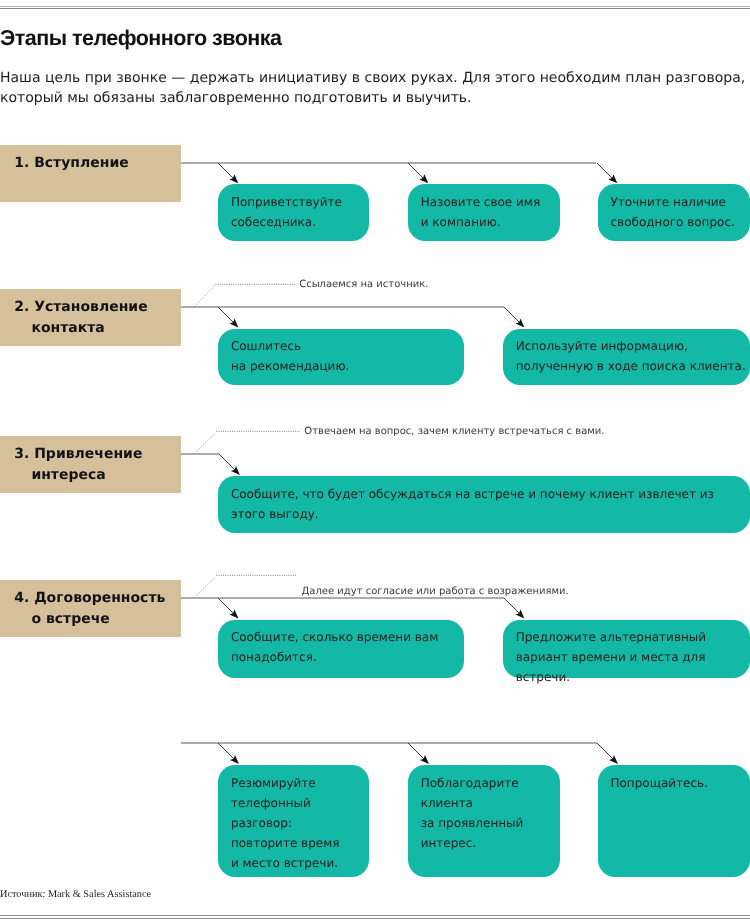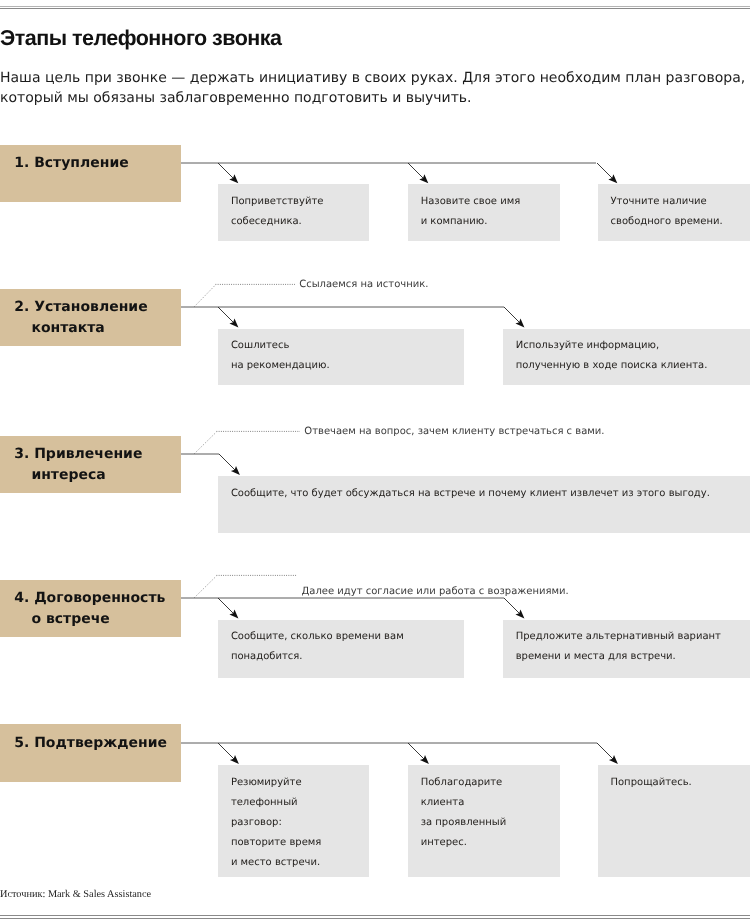--- a/index.html
+++ b/index.html
@@ -13,22 +13,22 @@
 
   .title{position:absolute;left:0px;top:25.7px;font-size:21.5px;font-weight:bold;letter-spacing:-0.52px;
          font-family:"Liberation Sans",sans-serif;color:#111111;white-space:nowrap;}
   .intro{position:absolute;left:0px;top:68px;width:760px;font-size:14px;
          line-height:20px;color:#1c1c1c;}
 
   .stage{position:absolute;left:0;background:#d6c09c;color:#131313;
          font-weight:bold;font-size:14px;line-height:20.7px;box-sizing:border-box;
          padding:8.4px 4px 0 31.4px;text-indent:-17.2px;white-space:pre-line;}
 
-  .cbox{position:absolute;background:#e5e5e5;color:#201d1a;font-size:10px;
-        line-height:20.1px;box-sizing:border-box;padding:7.8px 0 0 12.9px;white-space:pre-line;}
+  .cbox{position:absolute;background:#14b8a6;color:#201d1a;font-size:12px;
+        line-height:20.1px;box-sizing:border-box;padding:7.8px 0 0 12.9px;white-space:pre-line;border-radius:17px;}
 
   .note{position:absolute;color:#3c3c3c;font-size:10px;white-space:nowrap;}
 
   .source{position:absolute;left:0px;font-size:10.3px;color:#1c1c1c;white-space:nowrap;font-family:Liberation Serif, serif;}
 
   svg.conn{position:absolute;left:0;top:0;width:750px;height:921px;overflow:visible;
            pointer-events:none;}
 </style>
 </head>
 <body>
@@ -40,42 +40,41 @@
 
   <div class="title">Этапы телефонного звонка</div>
   <div class="intro">Наша цель при звонке — держать инициативу в своих руках. Для этого необходим план разговора, который мы обязаны заблаговременно подготовить и выучить.</div>
 
   <div class="stage" style="top:144.5px;left:0;width:181.3px;height:57.9px;">1. Вступление</div>
   <div class="cbox" style="left:218px;top:184.4px;width:150.5px;height:56.2px;">Поприветствуйте
 собеседника.</div>
   <div class="cbox" style="left:407.8px;top:184.4px;width:152.6px;height:56.2px;">Назовите свое имя
 и компанию.</div>
   <div class="cbox" style="left:597.6px;top:184.4px;width:152.6px;height:56.2px;">Уточните наличие
-свободного времени.</div>
+свободного вопрос.</div>
 
   <div class="stage" style="top:289px;left:0;width:181.3px;height:56.5px;">2. Установление
 контакта</div>
   <div class="note" style="left:299.2px;top:279.3px;">Ссылаемся на источник.</div>
   <div class="cbox" style="left:502.8px;top:328.5px;width:247.2px;height:56.7px;">Используйте информацию,
 полученную в ходе поиска клиента.</div>
   <div class="cbox" style="left:218px;top:328.5px;width:246.2px;height:56.7px;">Сошлитесь
 на рекомендацию.</div>
 
   <div class="stage" style="top:436px;left:0;width:181.3px;height:56.5px;">3. Привлечение
 интереса</div>
   <div class="note" style="left:304.3px;top:425.6px;">Отвечаем на вопрос, зачем клиенту встречаться с вами.</div>
   <div class="cbox" style="left:218px;top:476px;width:532px;height:57px;">Сообщите, что будет обсуждаться на встрече  и почему клиент извлечет из этого выгоду.</div>
 
   <div class="stage" style="top:580px;left:0;width:181.3px;height:57px;">4. Договоренность
 о встрече</div>
   <div class="note" style="left:301.5px;top:569.6px;margin-top:16px;">Далее идут согласие или работа с возражениями.</div>
   <div class="cbox" style="left:502.8px;top:619.5px;width:247.2px;height:58.5px;">Предложите альтернативный вариант времени и места для встречи.</div>
   <div class="cbox" style="left:218px;top:619.5px;width:246.2px;height:58.5px;">Сообщите, сколько времени вам понадобится.</div>
 
-  <div class="stage" style="top:724.3px;left:0;width:181.3px;height:58.2px;">5. Подтверждение</div>
   <div class="cbox" style="left:218px;top:765px;width:150.5px;height:112px;">Резюмируйте
 телефонный
 разговор:
 повторите время
 и место встречи.</div>
   <div class="cbox" style="left:407.8px;top:765px;width:152.6px;height:112px;">Поблагодарите
 клиента
 за проявленный
 интерес.</div>
   <div class="cbox" style="left:597.6px;top:765px;width:152.6px;height:112px;">Попрощайтесь.</div>

